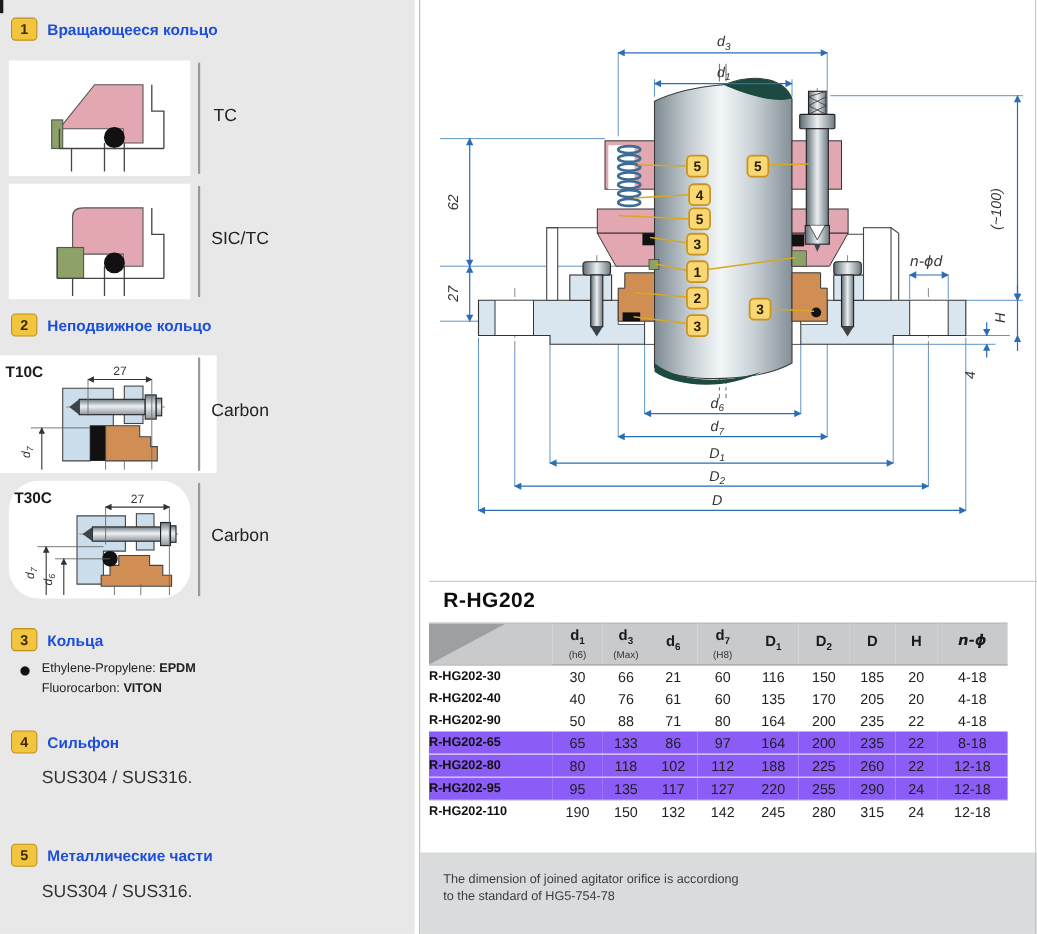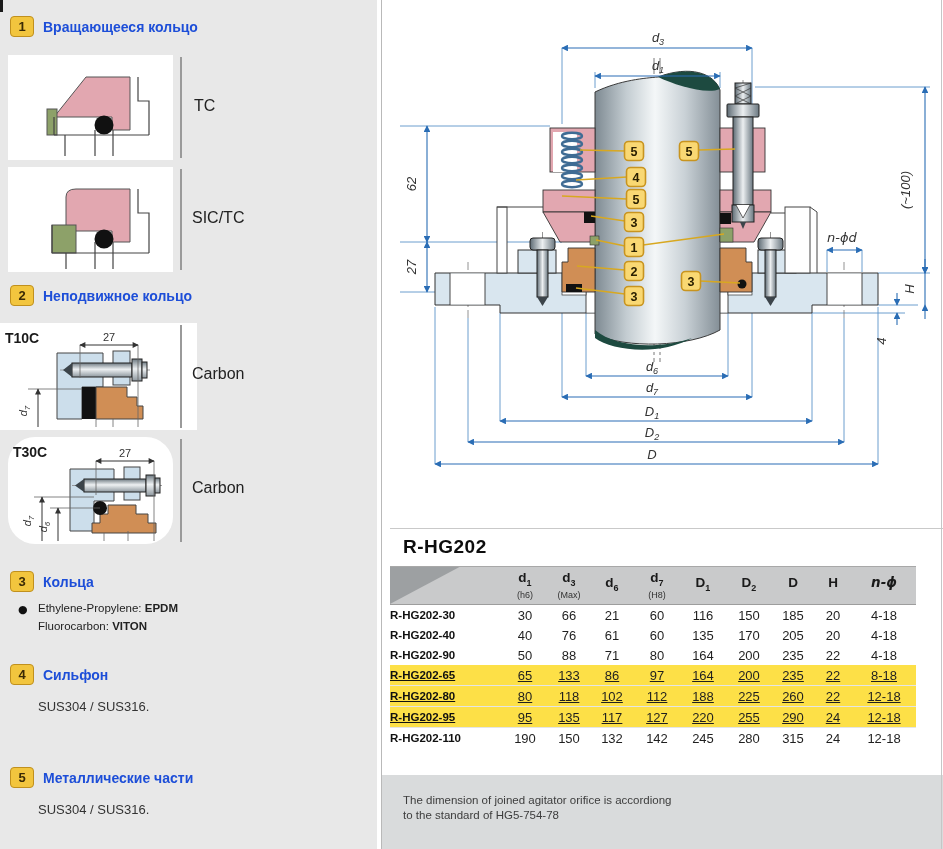--- a/index.html
+++ b/index.html
@@ -13,34 +13,34 @@
   .badge{width:22px;height:19px;background:#f2c53e;border:1.5px solid #c0901e;border-radius:4px;
          color:#3a2a05;font-weight:bold;font-size:13px;display:flex;align-items:center;justify-content:center;}
   .sec-title{font-weight:bold;font-size:14px;color:#1d4ed8;}
   .imgbox{position:absolute;background:#fff;}
   .imgbox svg{display:block;}
   .boxdiv{position:absolute;width:2px;background:#9a9a9a;}
   .boxlabel{position:absolute;font-size:16px;color:#222;}
   .ringline{position:absolute;font-size:11.5px;color:#222;}
   .ringline b{font-weight:bold;}
   .bullet{position:absolute;font-size:11px;color:#111;font-family:"DejaVu Sans",sans-serif;}
-  .sustext{position:absolute;font-size:13px;color:#333;}
+  .sustext{position:absolute;font-size:16px;color:#333;}
   .hairline{position:absolute;left:390px;top:528px;width:553px;height:1px;background:#c9c9c9;}
   .tbl-title{position:absolute;left:403px;top:536px;font-size:19px;font-weight:bold;color:#0d0d0d;letter-spacing:.5px;}
   table.dim{border-collapse:collapse;table-layout:fixed;position:absolute;left:390px;top:566px;}
   table.dim th,table.dim td{padding:0;margin:0;}
   thead th{background:#c9cacb;border-top:1px solid #a8a8a8;border-bottom:1px solid #9d9d9d;height:37px;vertical-align:middle;}
   thead th .main{font-size:13.5px;font-weight:bold;color:#1a1a1a;line-height:13px;}
   thead th .main sub{font-size:9px;}
   thead th .note{font-size:9px;color:#333;font-weight:normal;line-height:9px;margin-top:1px;}
   th.corner{position:relative;overflow:hidden;}
   th.corner::before{content:"";position:absolute;inset:0;background:#9da0a2;clip-path:polygon(0 0,62% 0,0 100%);}
   tbody th{font-size:11.5px;font-weight:bold;color:#101010;text-align:left;padding-left:27px;height:20px;background:#fff;}
   tbody td{font-size:13px;color:#1f1f1f;text-align:center;height:20px;background:#fff;}
-  tr.shaded th,tr.shaded td{background:#fde047;border-bottom:1px solid #e4e5e6;text-decoration:underline;}
+  tr.shaded th,tr.shaded td{background:#8b5cf6;border-bottom:1px solid #e4e5e6;}
   .phi{font-family:"DejaVu Sans",sans-serif;font-style:italic;}
   .noteband{position:absolute;left:382px;top:775px;width:623px;height:74px;background:#d9dbdc;}
   .notetext{position:absolute;left:21px;top:18px;font-size:11.5px;color:#3d3d3d;line-height:15px;}
   svg text{font-family:"Liberation Sans",sans-serif;}
   .dimtxt{font-style:italic;fill:#333;font-size:13px;}
   .dimtxt .sb{font-size:9px;}
   .tagtxt{font-weight:bold;fill:#2b2000;font-size:12.5px;}
   .minilabel{font-weight:bold;fill:#1a1a1a;font-size:14px;}
   .minidim{fill:#333;font-size:11px;}
 </style>

